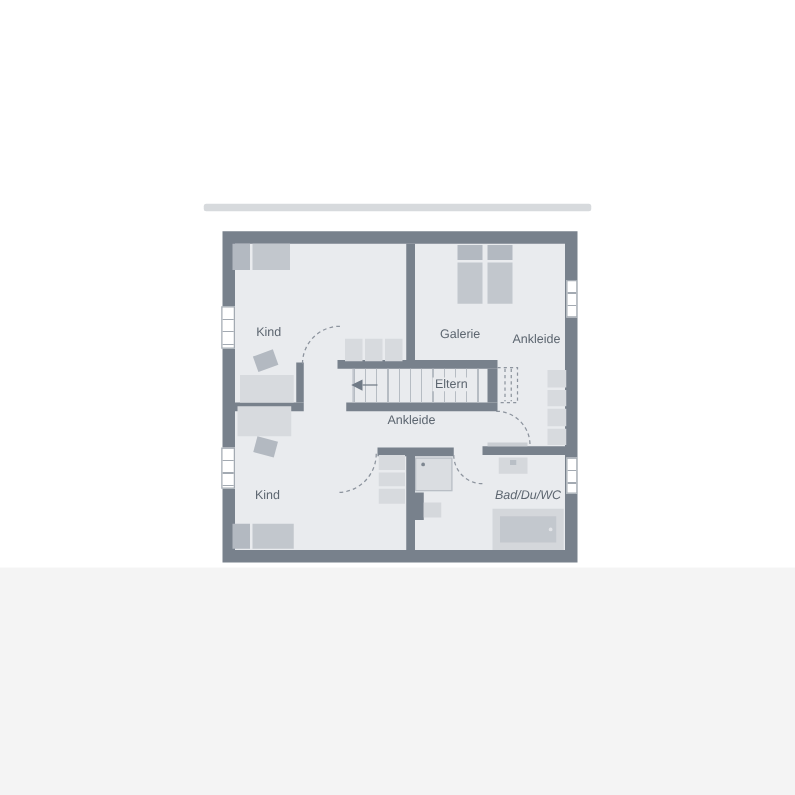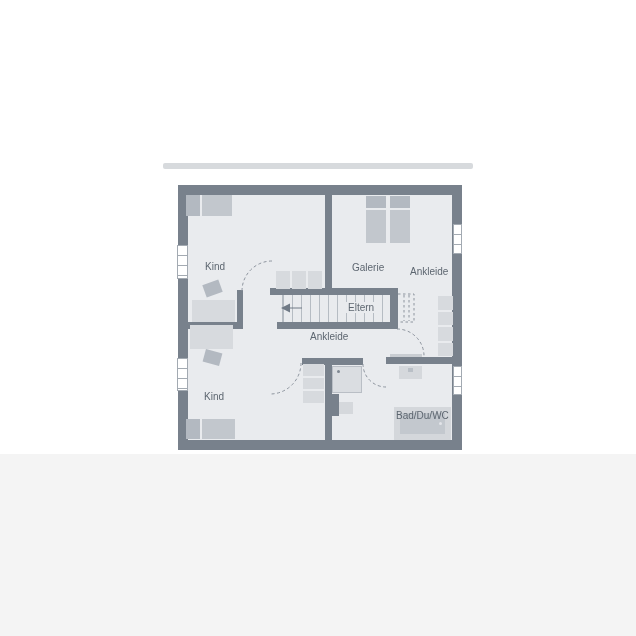--- a/index.html
+++ b/index.html
@@ -67,21 +67,21 @@
   .treads{left:282px;top:295px;width:108px;height:27px;
     background-image:repeating-linear-gradient(90deg,var(--tread) 0 1px,transparent 1px 9px);
     border-left:1px solid var(--tread);}
   .room-label{font-size:10px;line-height:11px;color:var(--label);white-space:nowrap;}
   .lbl-kind-top{left:205px;top:261px;}
   .lbl-eltern{left:352px;top:262px;}
   .lbl-ankleide{left:410px;top:266px;}
   .lbl-treppe{left:346px;top:302px;background:var(--floor);padding:0 2px;}
   .lbl-galerie{left:310px;top:331px;}
   .lbl-kind-bottom{left:204px;top:391px;}
-  .lbl-bad{left:396px;top:410px;}
+  .lbl-bad{left:396px;top:391px;font-style:italic;}
   .overlay{left:0;top:0;width:636px;height:636px;pointer-events:none;}
   .arc{fill:none;stroke:var(--arc);stroke-width:1;stroke-dasharray:3 2.5;}
   .dashline{stroke:var(--arc);stroke-width:1;stroke-dasharray:2.5 2.5;fill:none;}
   .arrowline{stroke:#707a86;stroke-width:1;}
 </style>
 </head>
 <body>
 
 <div class="canvas">
 

